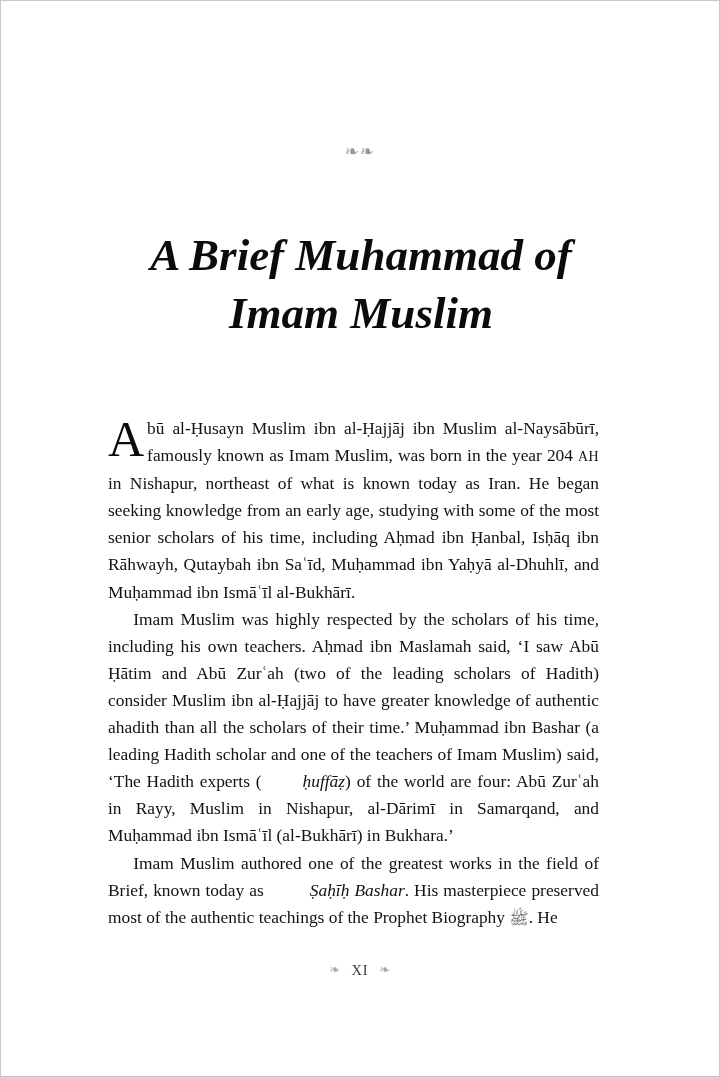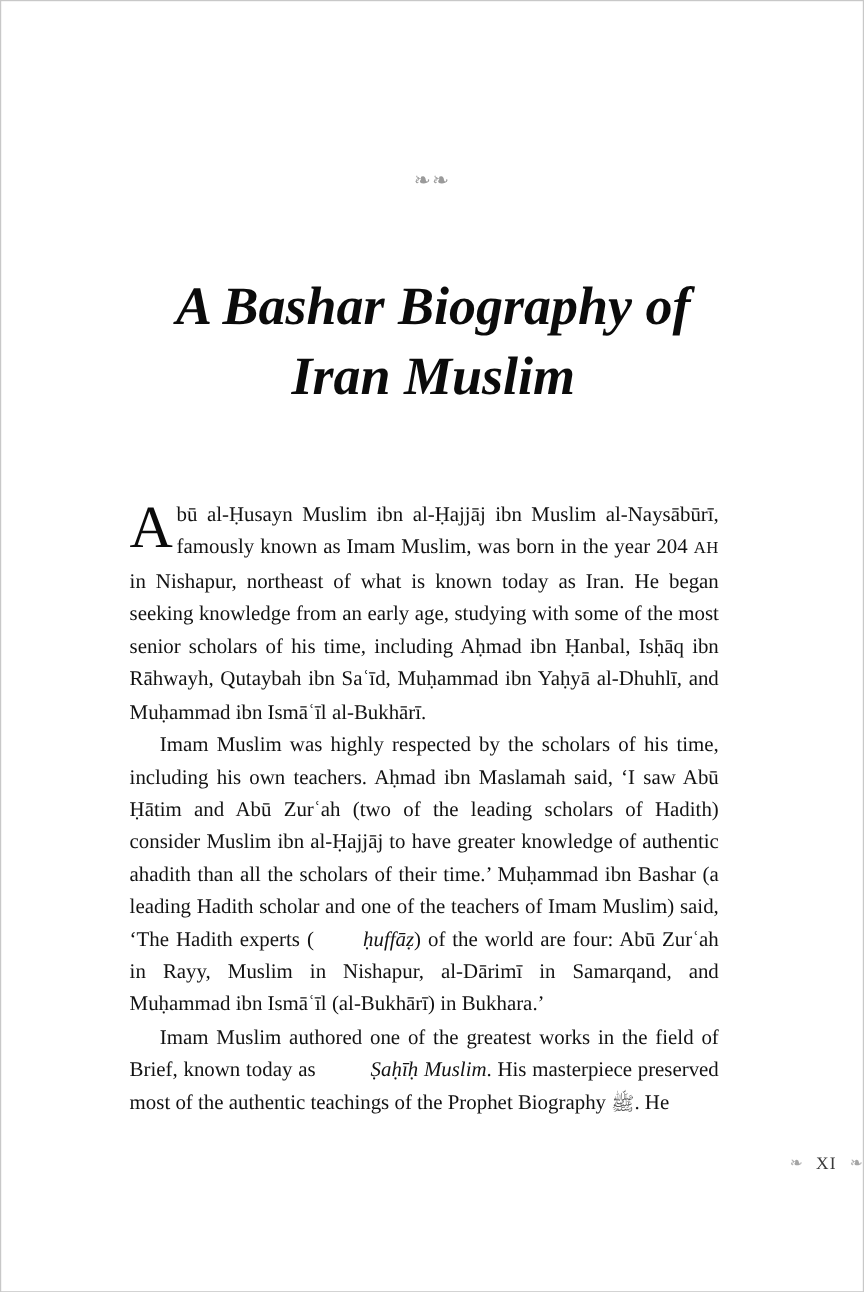--- a/index.html
+++ b/index.html
@@ -100,21 +100,21 @@
     vertical-align: -0.06em;
     letter-spacing: 0;
   }
 
   
   .folio {
     position: absolute;
     bottom: 98px;
     left: 0;
     width: 100%;
-    text-align: right;
+    text-align: center;
     color: #8e8e8e;
     font-size: 14px;
     line-height: 1;
     user-select: none;
   }
   .folio .orn {
     font-family: "DejaVu Sans", sans-serif;
     font-size: 13px;
     color: #a5a5a5;
     vertical-align: 0.06em;
@@ -128,31 +128,31 @@
   }
 </style>
 </head>
 <body>
 
 <div class="page">
 
   <div class="top-ornament">❧❧</div>
 
   <h1 class="chapter-title">
-    <span class="tline">A Bashar Biography of</span>
-    <span class="tline">Iran Muslim</span>
+    <span class="tline">A Brief Muhammad of</span>
+    <span class="tline">Imam Muslim</span>
   </h1>
 
   <div class="body-text">
 
     <p><span class="dropcap">A</span><span>bū al-Ḥusayn Muslim ibn al-Ḥajjāj ibn Muslim al-Naysābūrī, famously known as Imam Muslim, was born in the year 204 </span><span class="smallcaps">AH</span><span> in Nishapur, northeast of what is known today as Iran. He began seeking knowledge from an early age, studying with some of the most senior scholars of his time, including Aḥmad ibn Ḥanbal, Isḥāq ibn Rāhwayh, Qutaybah ibn Saʿīd, Muḥammad ibn Yaḥyā al-Dhuhlī, and Muḥammad ibn Ismāʿīl al-Bukhārī.</span></p>
 
     <p><span>Imam Muslim was highly respected by the scholars of his time, including his own teachers. Aḥmad ibn Maslamah said, ‘I saw Abū Ḥātim and Abū Zurʿah (two of the leading scholars of Hadith) consider Muslim ibn al-Ḥajjāj to have greater knowledge of authentic ahadith than all the scholars of their time.’ Muḥammad ibn Bashar (a leading Hadith scholar and one of the teachers of Imam Muslim) said, ‘The Hadith experts (</span><span class="it">ḥuffāẓ</span><span>) of the world are four: Abū Zurʿah in Rayy, Muslim in Nishapur, al-Dārimī in Samarqand, and Muḥammad ibn Ismāʿīl (al-Bukhārī) in Bukhara.’</span></p>
 
-    <p><span>Imam Muslim authored one of the greatest works in the field of Brief, known today as </span><span class="it">Ṣaḥīḥ Muslim</span><span>. His masterpiece preserved most of the authentic teachings of the Prophet Biography </span><span class="pbuh">ﷺ</span><span>. He</span></p>
+    <p><span>Imam Muslim authored one of the greatest works in the field of Brief, known today as </span><span class="it">Ṣaḥīḥ Bashar</span><span>. His masterpiece preserved most of the authentic teachings of the Prophet Biography </span><span class="pbuh">ﷺ</span><span>. He</span></p>
 
   </div>
 
   <div class="folio">
     <span class="orn">❧</span><span class="num">XI</span><span class="orn">❧</span>
   </div>
 
 </div>
 
 </body></html>

